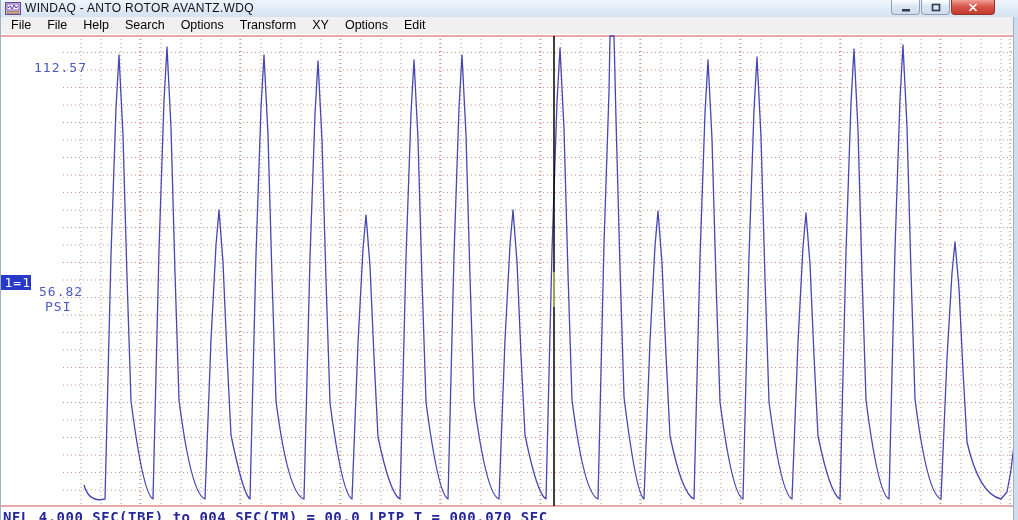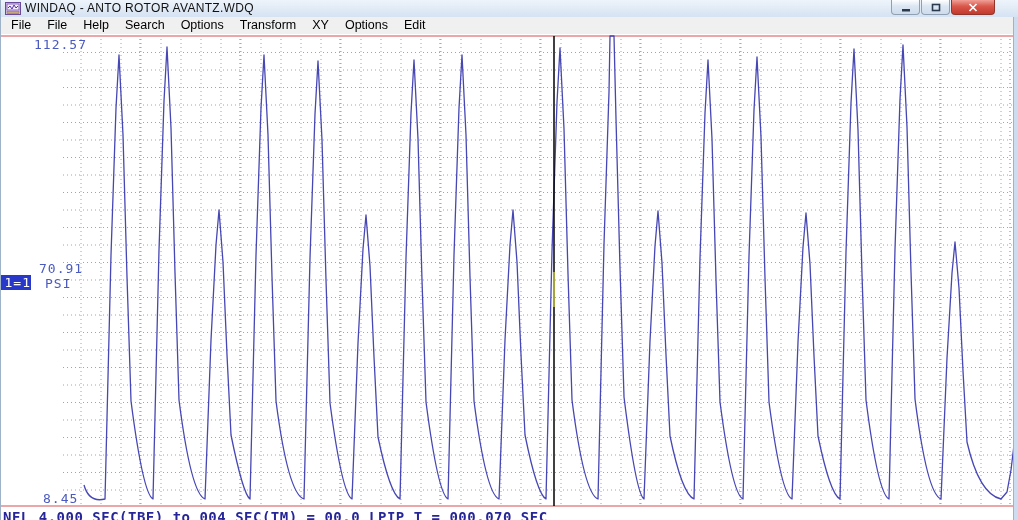--- a/index.html
+++ b/index.html
@@ -41,21 +41,21 @@
   }
   .menu-item{
     font-size:12.5px;color:#000;padding:0 8px;line-height:17px;cursor:default;
     white-space:nowrap;
   }
   
   .chart-wrap{position:absolute;left:0;top:34px;width:1014px;height:474px;background:#fff;}
   svg{display:block;}
   .ylabel{
     position:absolute;font-family:"DejaVu Sans Mono",monospace;
-    font-size:13px;color:#4a5abf;letter-spacing:1px;white-space:nowrap;
+    font-size:13px;color:#4a5abf;letter-spacing:1px;white-space:nowrap;margin-top:23px;
   }
   .chan-badge{
     position:absolute;left:0;top:241px;width:30px;height:15px;
     background:#2838c8;color:#fff;font-family:"DejaVu Sans Mono",monospace;
     font-size:13px;text-align:right;line-height:15px;letter-spacing:1px;
   }
   
   .right-edge{
     position:absolute;right:0;top:17px;width:4px;height:503px;
     background:#cddcee;border-left:1px solid #9eb2c8;
@@ -200,21 +200,21 @@
         <line x1="839" y1="39" x2="839" y2="505" stroke="#bd6d5c" stroke-width="1" stroke-dasharray="1 3"></line>
         <line x1="939" y1="39" x2="939" y2="505" stroke="#bd6d5c" stroke-width="1" stroke-dasharray="1 3"></line>
         <line x1="1009" y1="39" x2="1009" y2="505" stroke="#bd6d5c" stroke-width="1" stroke-dasharray="1 3"></line>
         <line x1="0" y1="36" x2="1013" y2="36" stroke="#e58a8a" stroke-width="1.6"></line>
         <line x1="0" y1="506" x2="1013" y2="506" stroke="#e58a8a" stroke-width="1.6"></line>
         <path d="M83,485 Q88,503 104,499 L110,255 L115,108 L118,55 L122,135 L126,277 L130,401 Q142,494 152,499 L158,250 L163,101 L166,47 L170,128 L174,273 L178,400 Q190,494 204,499 L210,340 L215,245 L218,210 L222,262 L226,355 L230,435 Q242,494 249,499 L255,255 L260,108 L263,55 L267,135 L271,277 L275,401 Q287,494 303,499 L309,258 L314,114 L317,61 L321,140 L325,280 L329,403 Q341,494 351,499 L357,343 L362,249 L365,215 L369,266 L373,357 L377,437 Q389,494 399,499 L405,258 L410,113 L413,60 L417,139 L421,280 L425,402 Q437,494 447,499 L453,255 L458,108 L461,55 L465,135 L469,277 L473,401 Q485,494 498,499 L504,340 L509,245 L512,210 L516,262 L520,355 L524,435 Q536,494 545,499 L551,251 L556,102 L559,48 L563,129 L567,274 L571,400 Q583,494 597,499 L603,244 L608,92 L609,36 L613,36 L615,119 L619,268 L623,397 Q635,494 643,499 L649,341 L654,246 L657,211 L661,263 L665,355 L669,436 Q681,494 693,499 L699,258 L704,113 L707,60 L711,139 L715,280 L719,402 Q731,494 742,499 L748,256 L753,110 L756,57 L760,137 L764,278 L768,402 Q780,494 791,499 L797,342 L802,247 L805,213 L809,264 L813,356 L817,436 Q829,494 839,499 L845,252 L850,103 L853,49 L857,130 L861,274 L865,400 Q877,494 888,499 L894,249 L899,99 L902,45 L906,127 L910,272 L914,399 Q926,494 940,499 L946,358 L951,273 L954,242 L958,288 L962,371 L966,442 Q978,494 1000,499 L1006,492 L1010,470 L1013,445 L1016,416" fill="none" stroke="#4646b4" stroke-width="1.3" stroke-linejoin="round"></path>
         <line x1="553" y1="36" x2="553" y2="506" stroke="#000000" stroke-width="1.5"></line>
         <line x1="553" y1="272" x2="553" y2="307" stroke="#c6c63c" stroke-width="1.5"></line>
       </svg>
     <span class="ylabel" style="left:33px;top:3px">112.57</span>
-    <span class="ylabel" style="left:38px;top:227px">70.91</span>
+    <span class="ylabel" style="left:38px;top:227px">56.82</span>
     <div class="chan-badge">1=1</div>
     <span class="ylabel" style="left:44px;top:242px">PSI</span>
     <span class="ylabel" style="left:42px;top:457px">8.45</span>
   </div>
 
   <div class="statusbar">
     <span>NEL   4.000 SEC(TBF)  to  004 SEC(TM)   =  00.0 LPIP   T = 000.070 SEC</span>
   </div>
 
   <div class="right-edge"></div>

